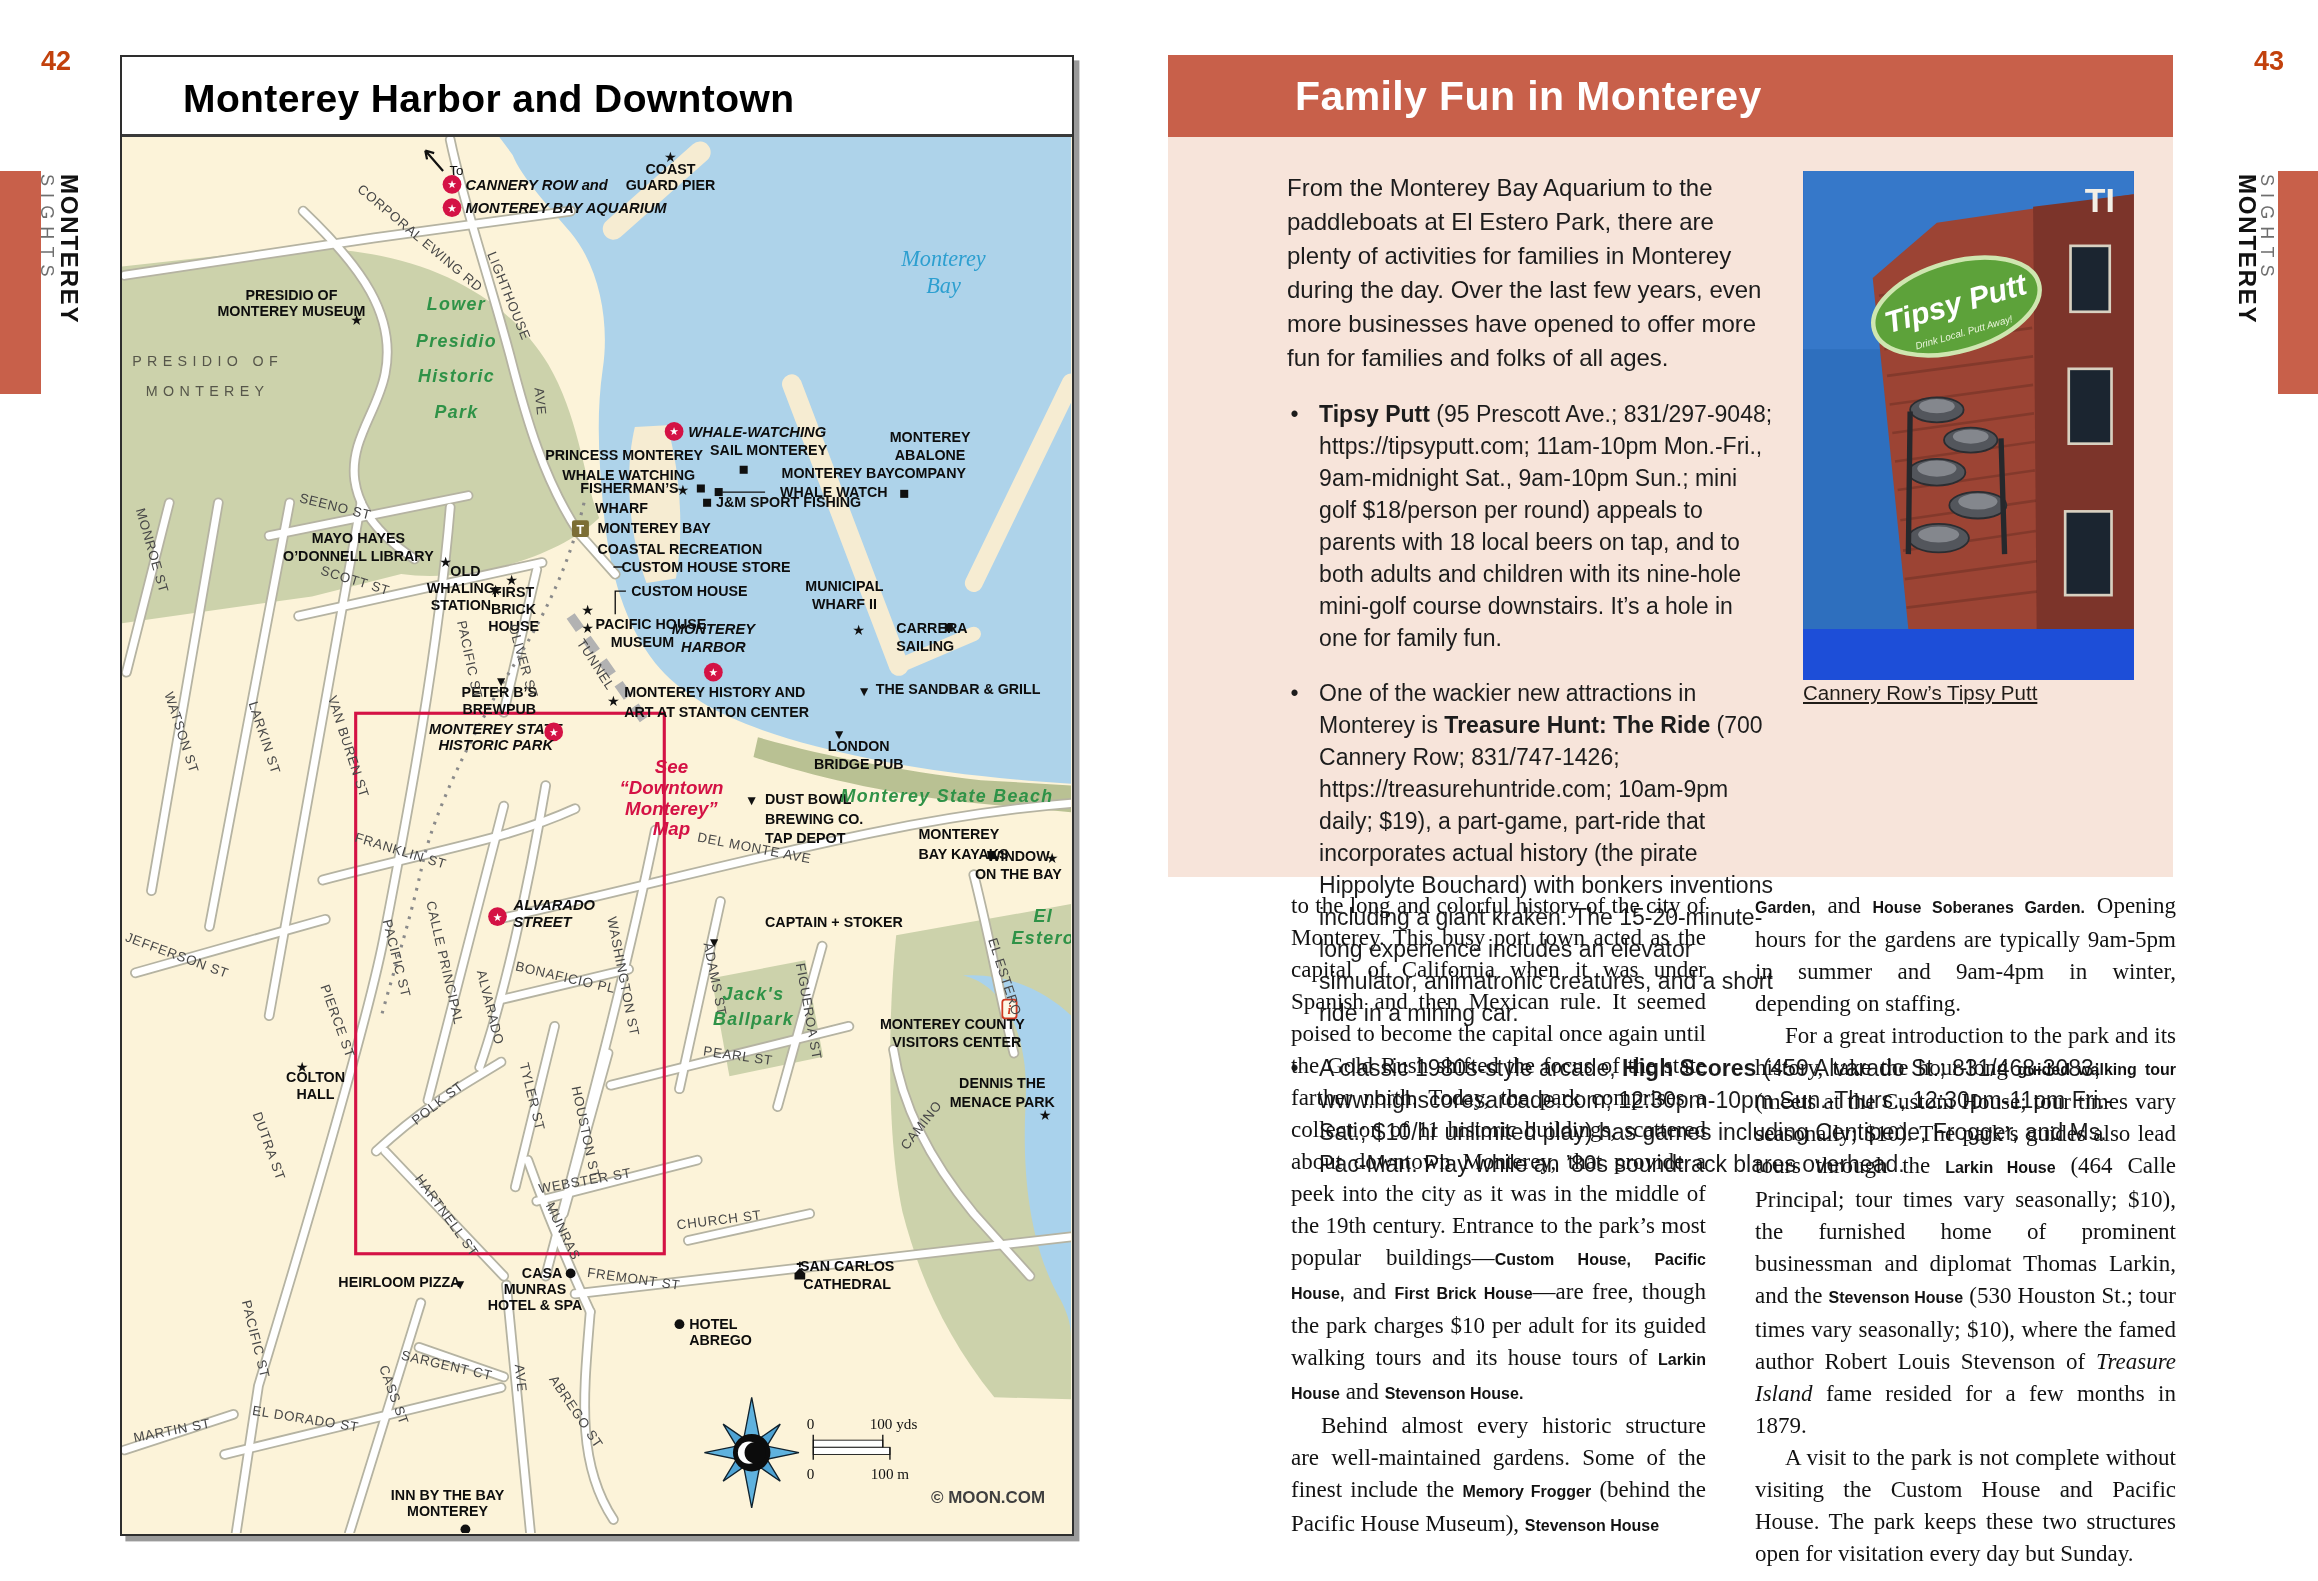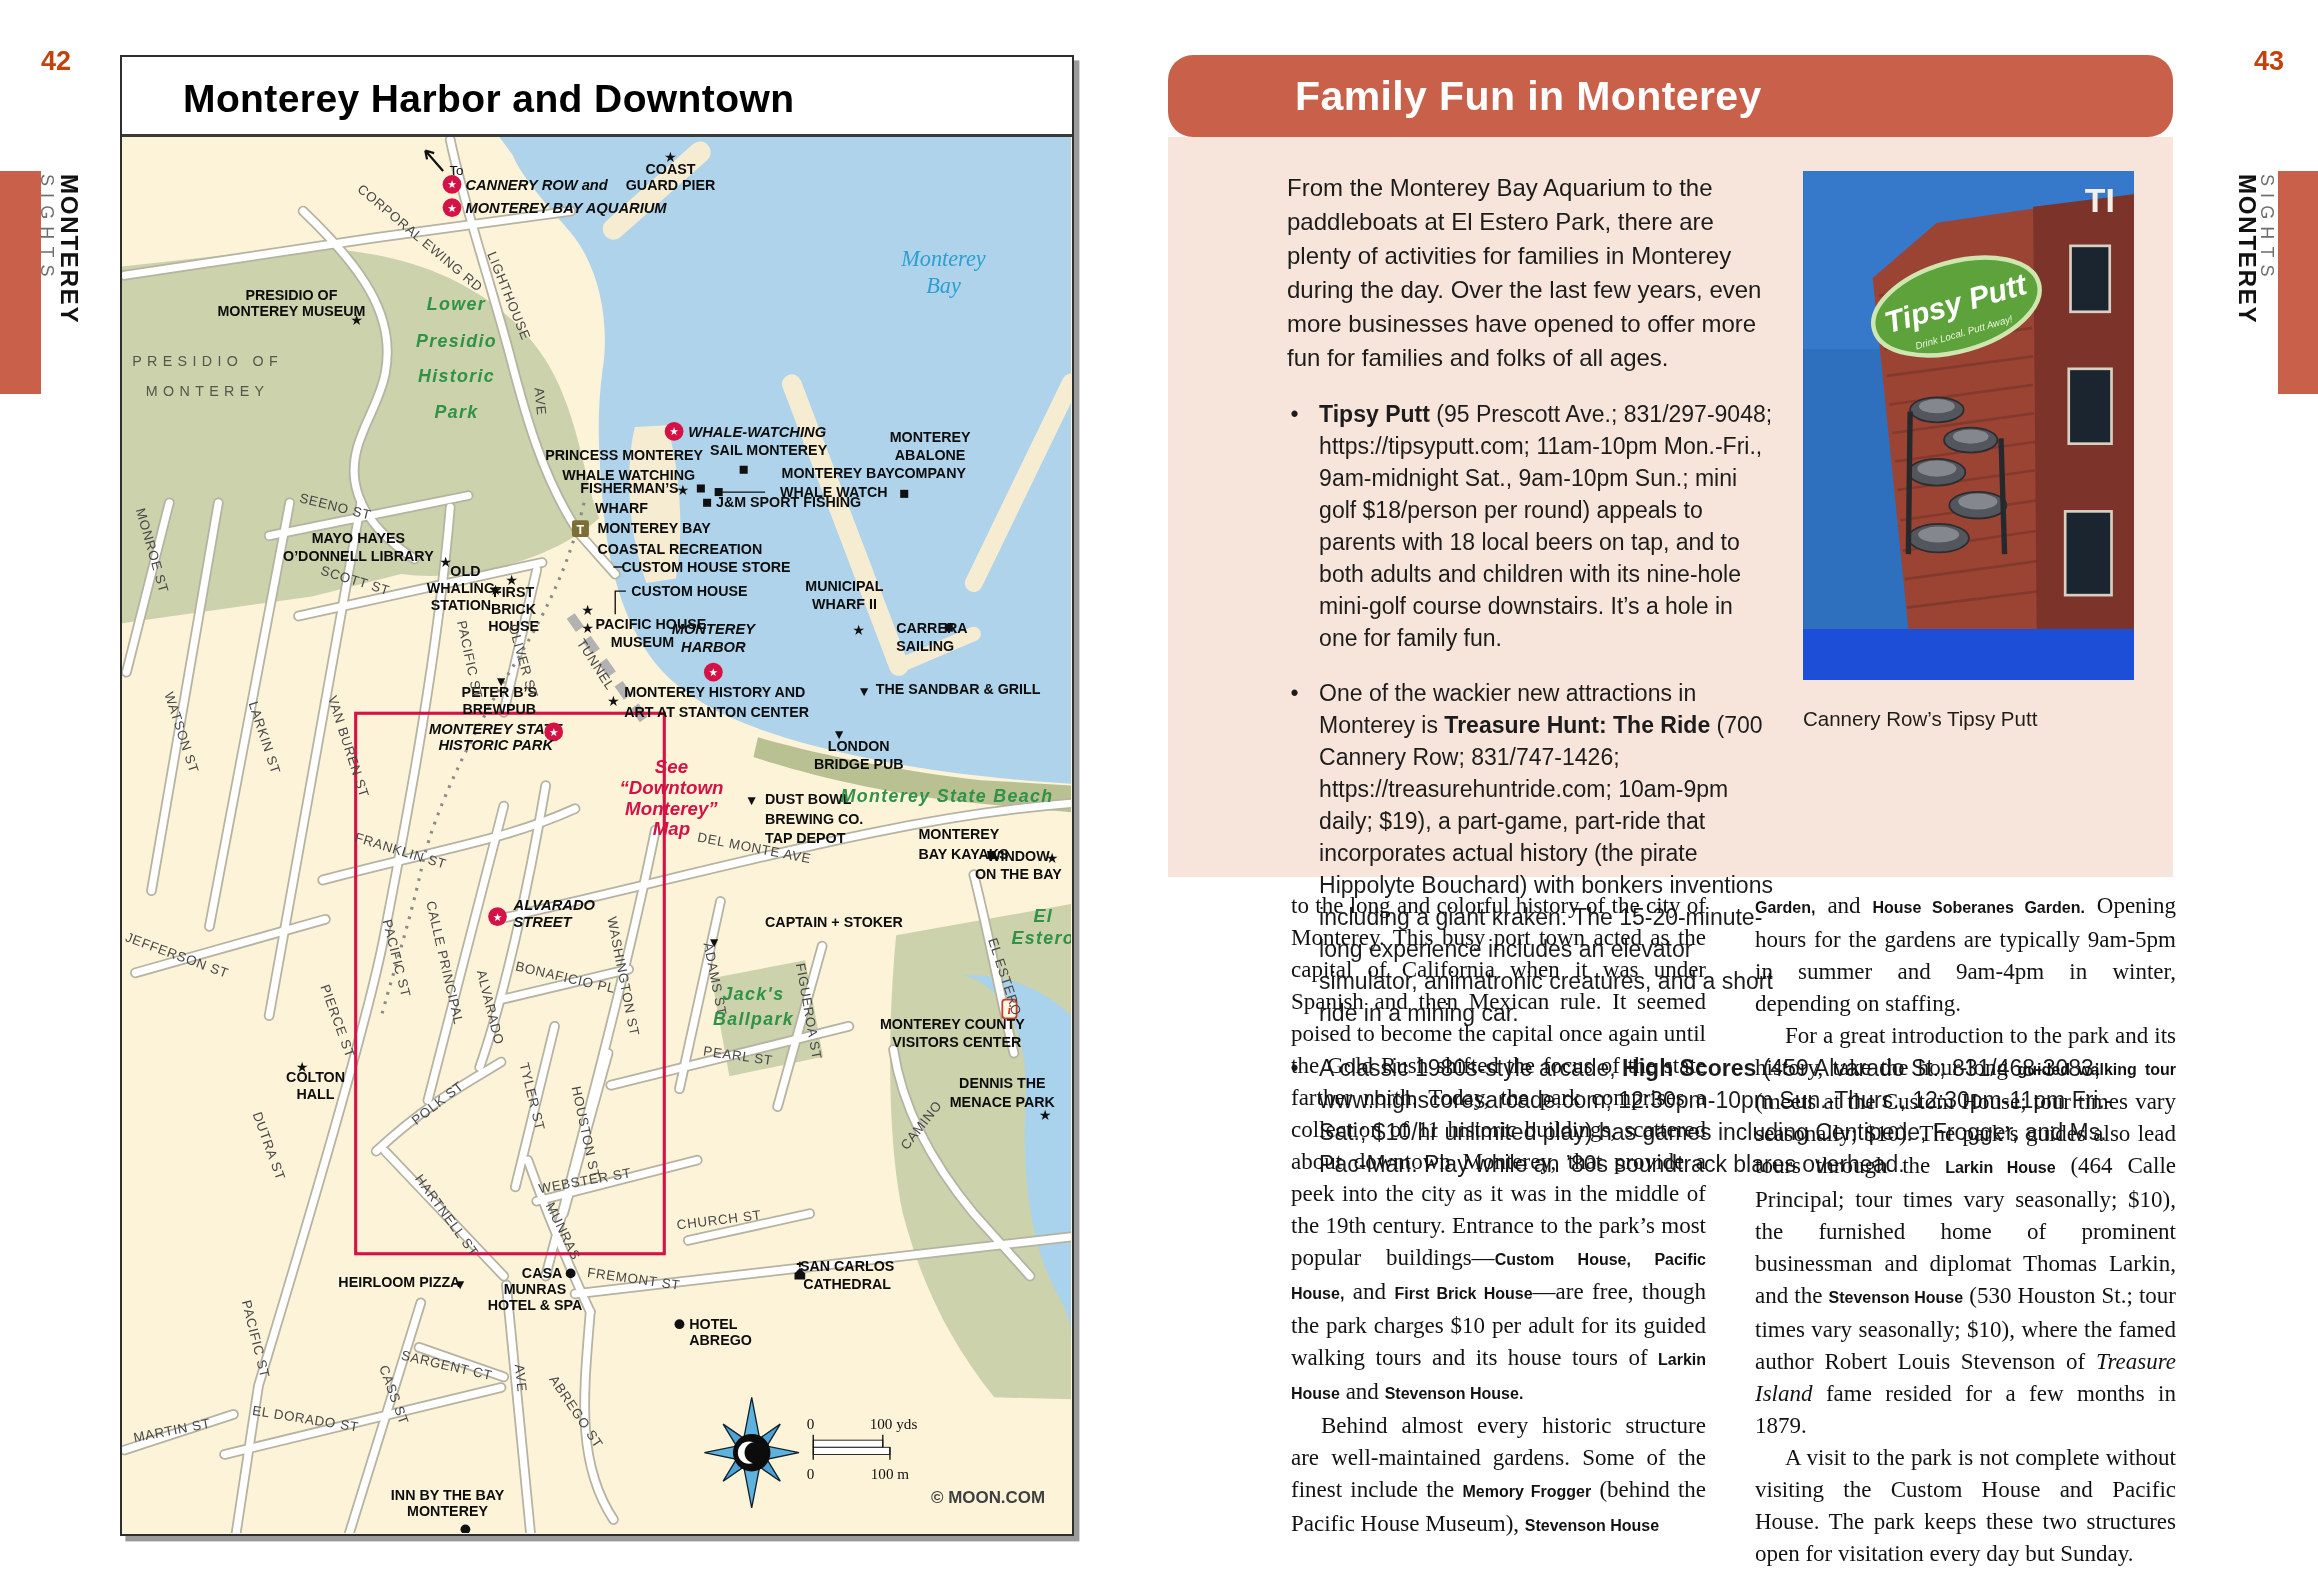--- a/index.html
+++ b/index.html
@@ -34,36 +34,36 @@
   .ml-red{font:italic bold 21px "Liberation Sans",sans-serif;fill:#d41245;}
   .ml-plain{font:15px "Liberation Sans",sans-serif;fill:#111;}
   .ml-sc{font:17px "Liberation Serif",serif;fill:#111;}
   .ml-credit{font:bold 19px "Liberation Sans",sans-serif;fill:#3f3f3f;}
   .ml-glyph{font-family:"DejaVu Sans",sans-serif;fill:#101010;}
 
   .r-out{stroke:#b5b3a2;stroke-width:12;fill:none;stroke-linecap:round;}
   .r-in{stroke:#ffffff;stroke-width:8;fill:none;stroke-linecap:round;}
 
   
-  .fband{position:absolute;left:1168px;top:55px;width:1005px;height:82px;background:#c8604a;border-radius:25px;}
+  .fband{position:absolute;left:1168px;top:55px;width:1005px;height:82px;background:#c8604a;}
   .fband h2{margin:0;padding:18px 0 0 127px;font:bold 41px "Liberation Sans",sans-serif;color:#ffffff;letter-spacing:0.4px;}
   .fbox{position:absolute;left:1168px;top:137px;width:1005px;height:740px;background:#f7e4da;box-sizing:border-box;
         padding:34px 39px 0 119px;}
   .fb-cols{display:flex;}
   .fb-left{width:526px;}
   .fb-right{width:349px;margin-left:27px;}
   .fb-intro{font:24px/34px "Liberation Sans",sans-serif;color:#1c1c1c;text-align:left;}
   .fb-li{display:flex;margin-top:23px;font:23px/32px "Liberation Sans",sans-serif;color:#1c1c1c;}
   .fb-li .bl{width:28.5px;padding-left:3.6px;color:#1c1c1c;}
   .fb-li .bt{flex:1;}
   .fb-li3{width:869px;}
   .run-b{font-weight:bold;}
   .run-i{font-style:italic;}
   .photo{width:331px;height:509px;position:relative;background:#1d4ed8;overflow:hidden;}
-  .photo-caption{margin-top:27px;font:20.5px "Liberation Sans",sans-serif;color:#201c18;}
+  .photo-caption{margin-top:1px;font:20.5px "Liberation Sans",sans-serif;color:#201c18;text-decoration:underline;}
 
   
   .col{position:absolute;top:890px;font:23px/32px "Liberation Serif",serif;color:#121212;text-align:justify;}
   #col1{left:1291px;width:415px;}
   #col2{left:1755px;width:421px;}
   .col p{margin:0;}
   .col p.ind{text-indent:30px;}
   .col .run-b{font-family:"Liberation Sans",sans-serif;font-size:16px;}
 </style>
 </head>

